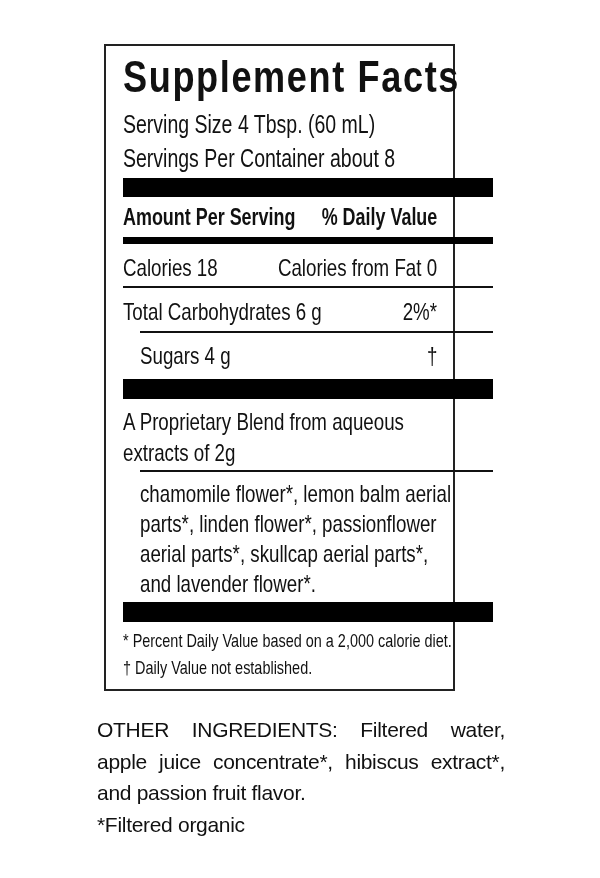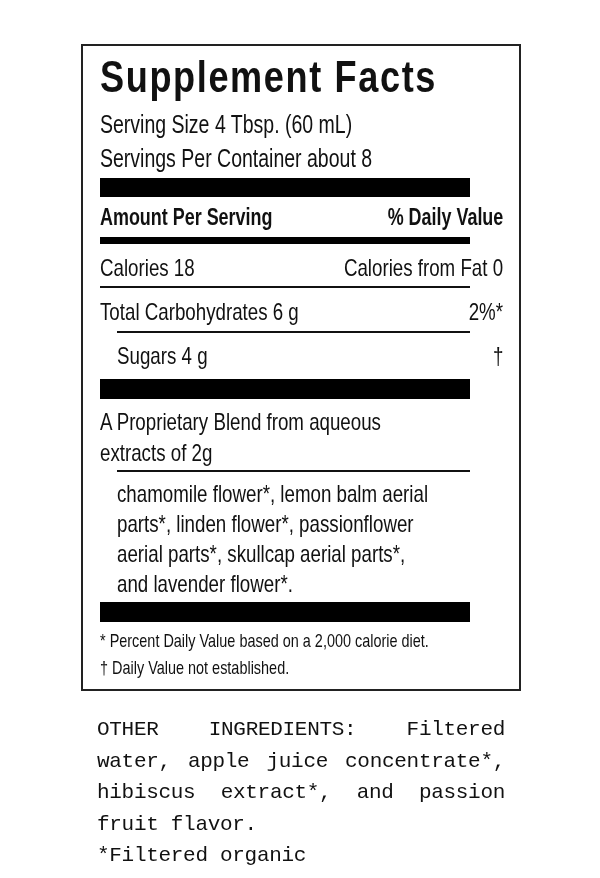--- a/index.html
+++ b/index.html
@@ -1,34 +1,34 @@
 <!DOCTYPE html>
 <html><head>
 <meta charset="utf-8">
 <style>
   html, body { margin: 0; padding: 0; background: #ffffff; }
   body { width: 600px; height: 878px; position: relative; overflow: hidden; color: #111; }
   .panel {
-    position: absolute; left: 81px; top: 44px; width: 440px; height: 647px;
+    position: absolute; left: 104px; top: 44px; width: 351px; height: 647px;
     border: 2px solid #222; box-sizing: border-box;
   }
   .abs { position: absolute; white-space: nowrap; }
   .title {
     left: 17px; top: 6px; font-size: 44px; font-weight: bold; letter-spacing: 2px;
     font-family: "Liberation Sans", sans-serif; transform: scaleX(0.82); transform-origin: left top;
   }
   .line-text { font-family: "Liberation Sans", sans-serif; font-size: 24px; transform: scaleX(0.78); transform-origin: left top; }
   .line-text.r { transform-origin: right top; }
   .bold { font-weight: bold; }
   .bar { position: absolute; left: 17px; width: 370px; background: #000; }
   .rule { position: absolute; background: #111; height: 2px; }
   .small { font-family: "Liberation Sans", sans-serif; font-size: 19px; transform: scaleX(0.76); transform-origin: left top; }
   .other {
     position: absolute; left: 97px; top: 714px; width: 408px;
-    font-family: Liberation Mono, monospace; font-size: 21px; line-height: 31.5px;
+    font-family: Liberation Sans, sans-serif; font-size: 21px; line-height: 31.5px;
     text-align: justify; letter-spacing: -0.3px;
   }
   .other p { margin: 0; }
 </style>
 </head>
 <body>
 
 <div class="panel">
   <div class="abs title">Supplement Facts</div>
 

